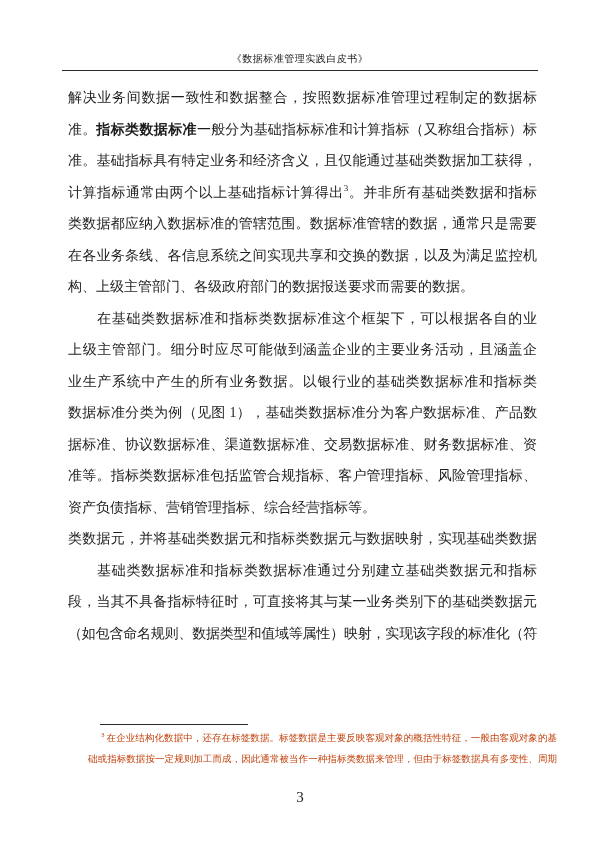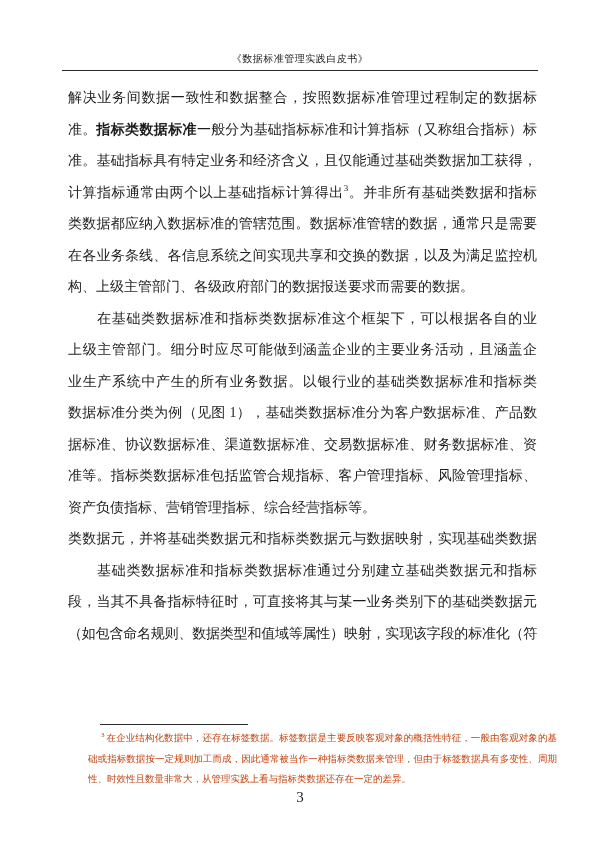--- a/index.html
+++ b/index.html
@@ -107,18 +107,17 @@
     <div class="bline j ind">基础类数据标准和指标类数据标准通过分别建立基础类数据元和指标</div>
     <div class="bline j">段，当其不具备指标特征时，可直接将其与某一业务类别下的基础类数据元</div>
     <div class="bline j tight">（如包含命名规则、数据类型和值域等属性）映射，实现该字段的标准化（符</div>
   </div>
 
   <div class="footnote-rule"></div>
 
   <div class="footnote-block">
     <div class="fline j find"><sup class="fnref-small">3</sup><span>在企业结构化数据中，还存在标签数据。标签数据是主要反映客观对象的概括性特征，一般由客观对象的基</span></div>
     <div class="fline j">础或指标数据按一定规则加工而成，因此通常被当作一种指标类数据来管理，但由于标签数据具有多变性、周期</div>
-    <div class="fline">性、时效性且数量非常大，从管理实践上看与指标类数据还存在一定的差异。</div>
   </div>
 
   <div class="page-number">3</div>
 
 </div>
 
 </body></html>

